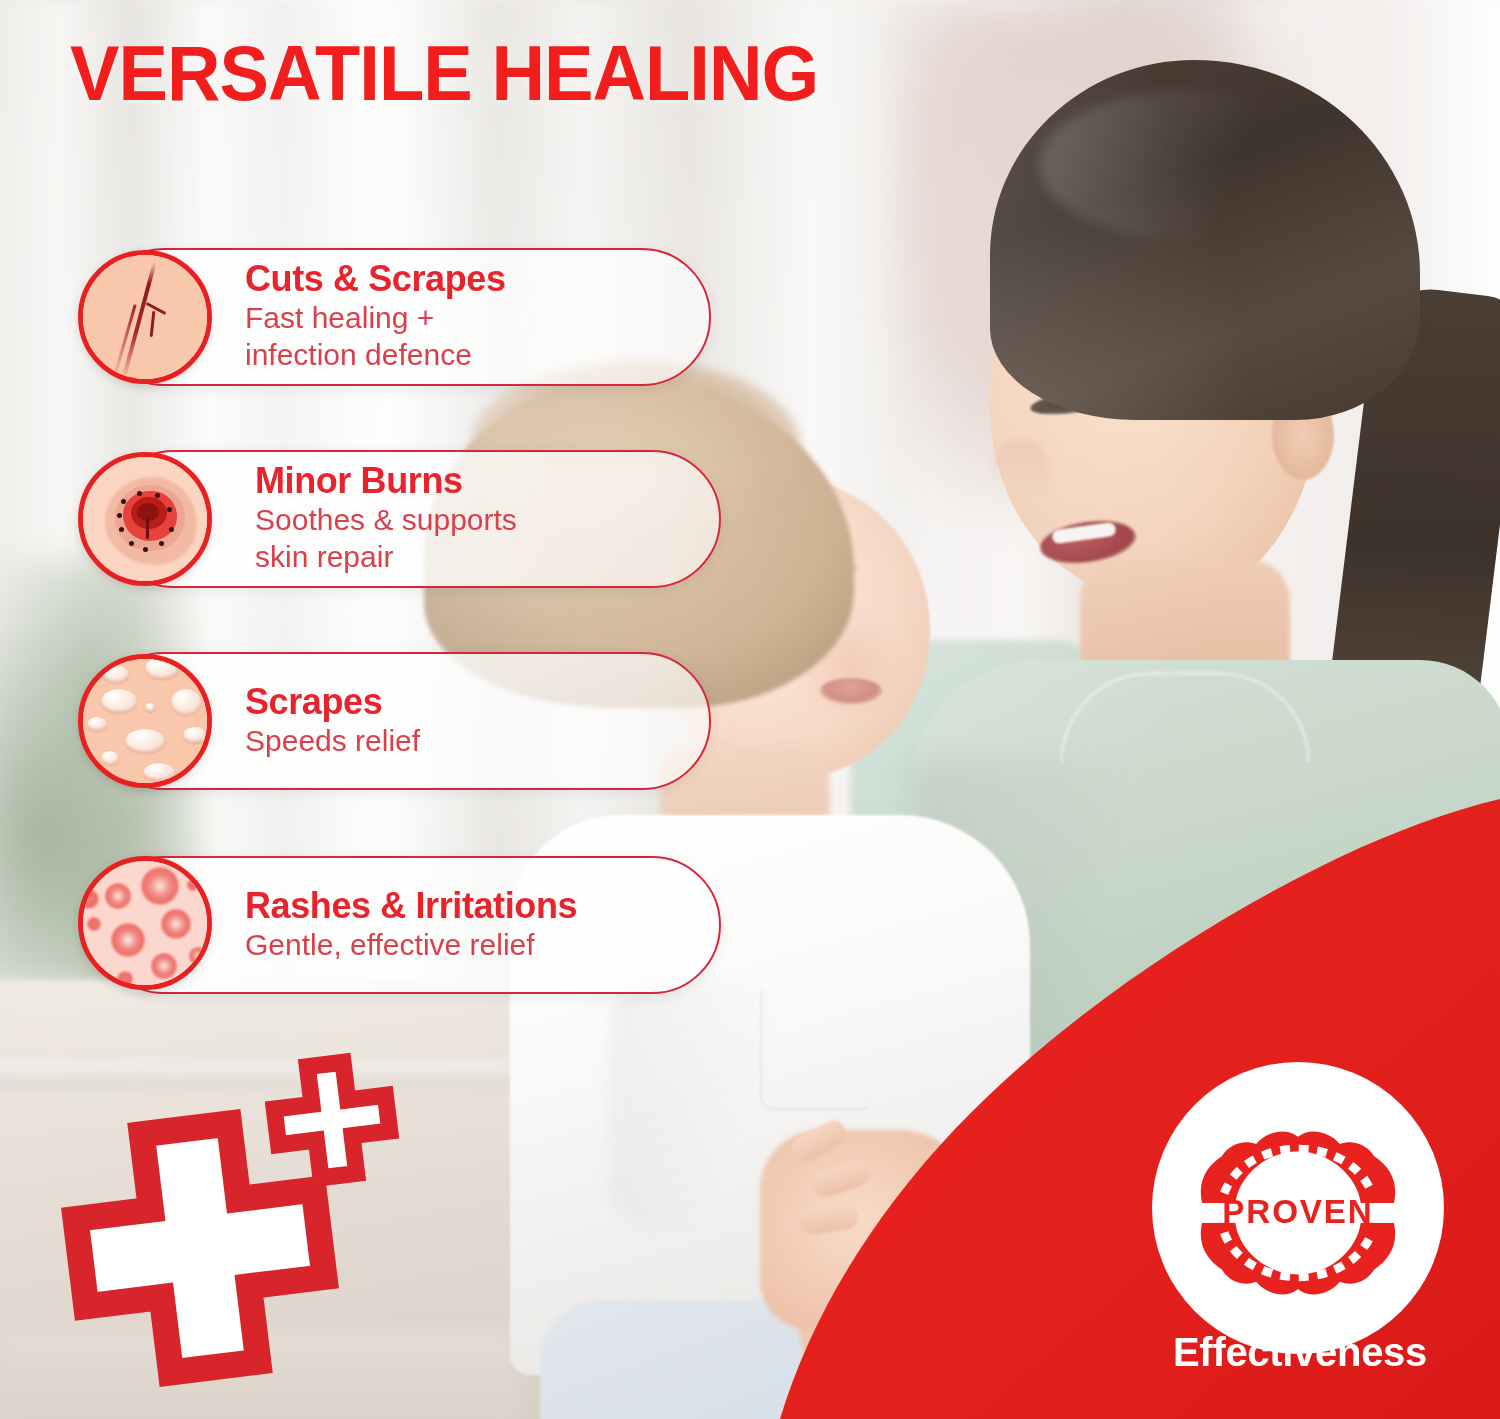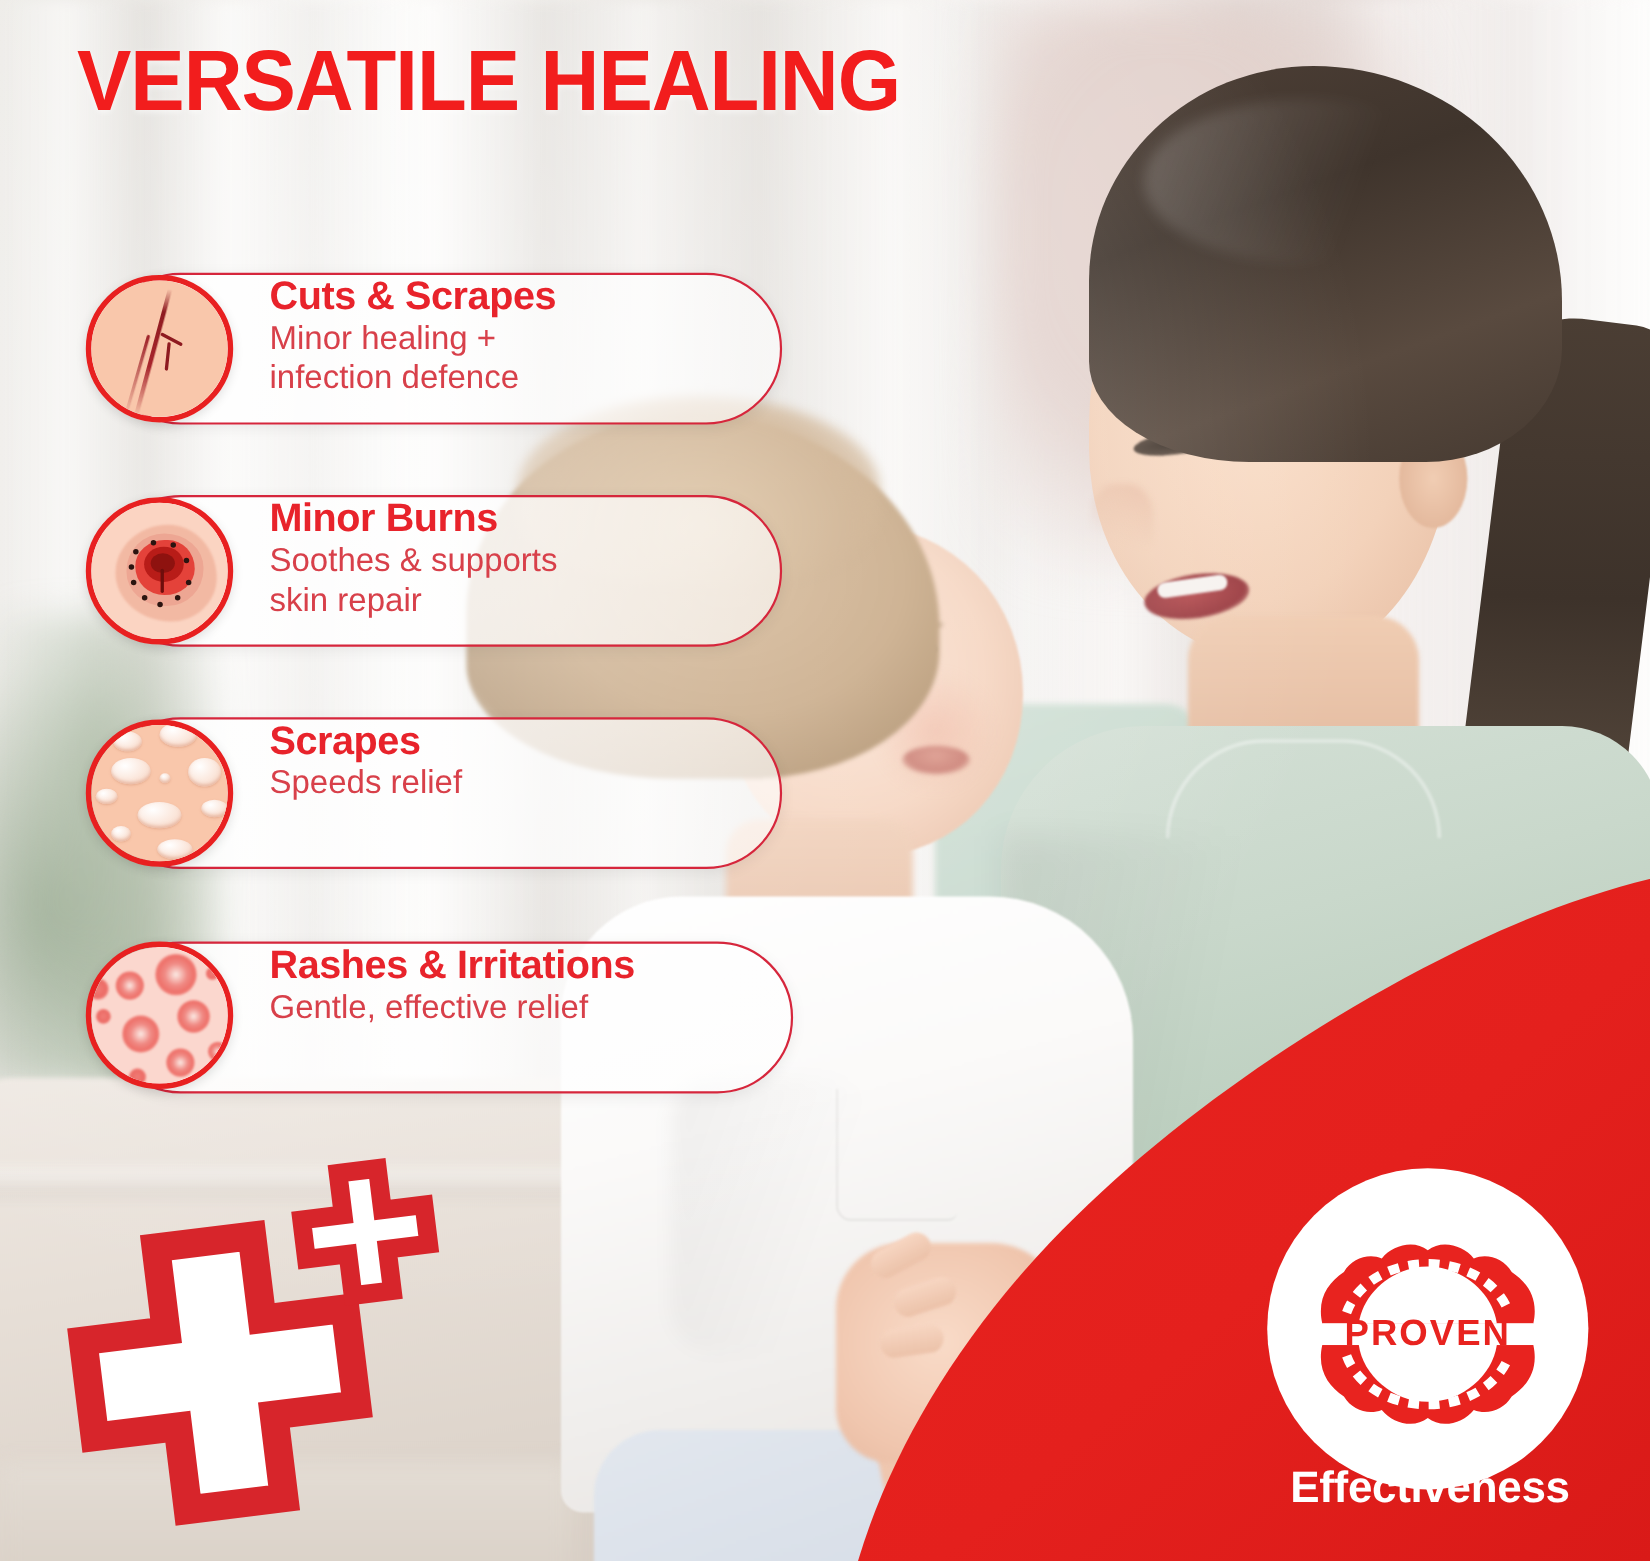--- a/index.html
+++ b/index.html
@@ -255,24 +255,24 @@
   }
 
   
   .pill {
     position:absolute;
     height:138px;
     border:2.5px solid #D6263C;
     border-radius:72px;
     background:linear-gradient(100deg, rgba(255,255,255,.90) 0%, rgba(255,255,255,.80) 45%, rgba(255,255,255,.62) 100%);
     box-shadow:0 3px 14px rgba(0,0,0,.07);
-    display:flex; 
+    display:flex; align-items:center;
   }
   .pill.p1 { left:95px; top:248px;  width:616px; }
-  .pill.p2 { left:95px; top:450px;  width:616px; }
+  .pill.p2 { left:105px; top:450px;  width:616px; }
   .pill.p3 { left:95px; top:652px;  width:616px; }
   .pill.p4 { left:95px; top:856px;  width:626px; }
 
   .pill-text { margin-left:148px; }
   .pill-title {
     font-size:36px; font-weight:700; color:#E8232B;
     letter-spacing:-.4px; line-height:1.08;
   }
   .pill-sub {
     font-size:30px; font-weight:400; color:#D8404A;
@@ -418,21 +418,21 @@
     </div>
 
     <div class="photo-haze"></div>
   </div>
 
   <div class="title">VERSATILE HEALING</div>
 
   <div class="pill p1">
     <div class="pill-text">
       <div class="pill-title">Cuts &amp; Scrapes</div>
-      <div class="pill-sub">Minor healing +
+      <div class="pill-sub">Fast healing +
 infection defence</div>
     </div>
   </div>
 
   <div class="pill p2">
     <div class="pill-text">
       <div class="pill-title">Minor Burns</div>
       <div class="pill-sub">Soothes &amp; supports
 skin repair</div>
     </div>

